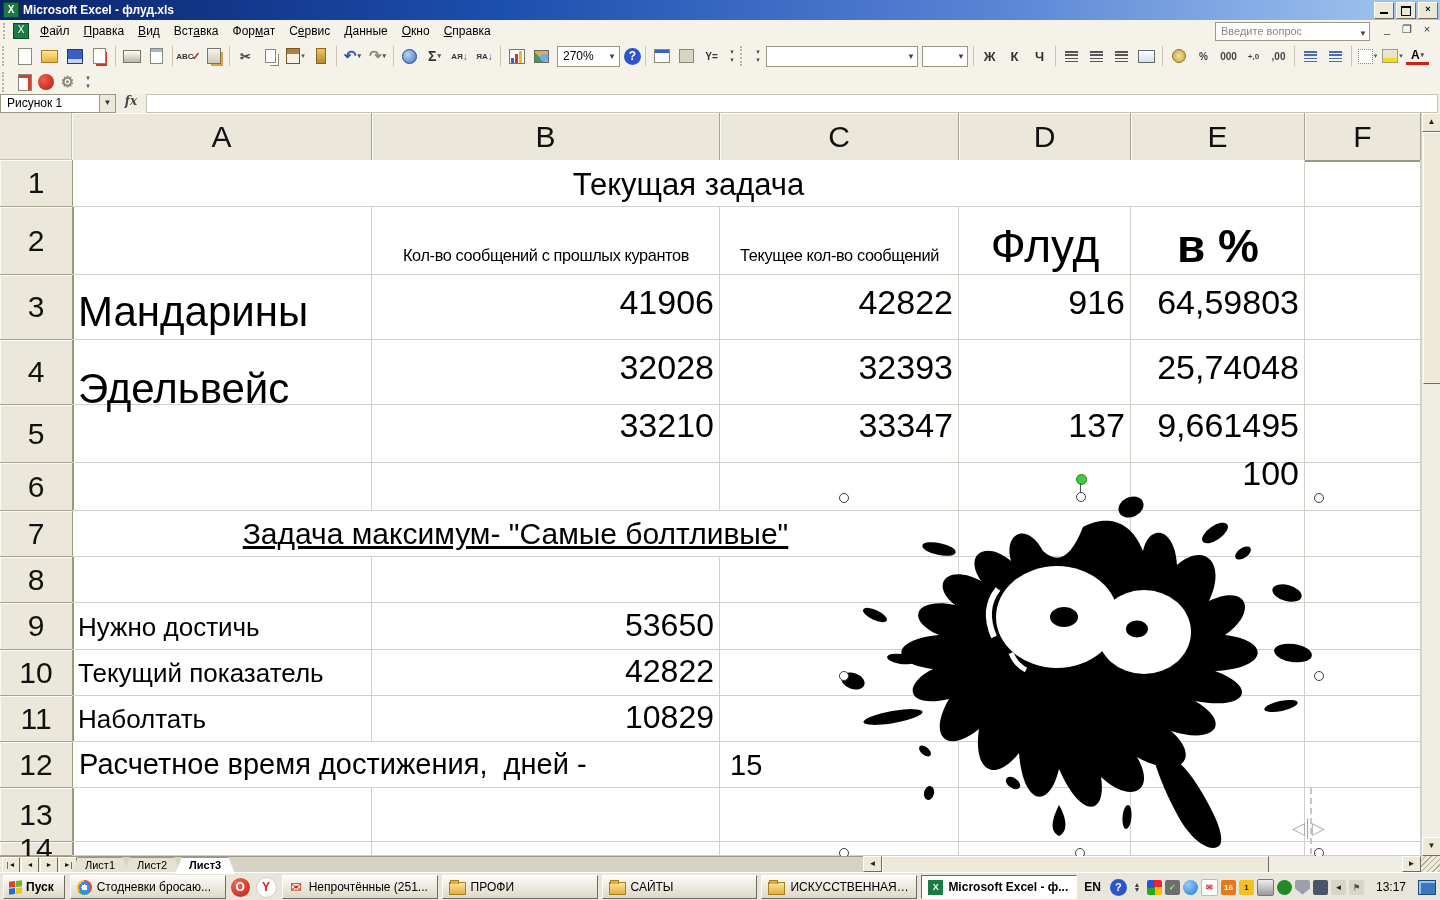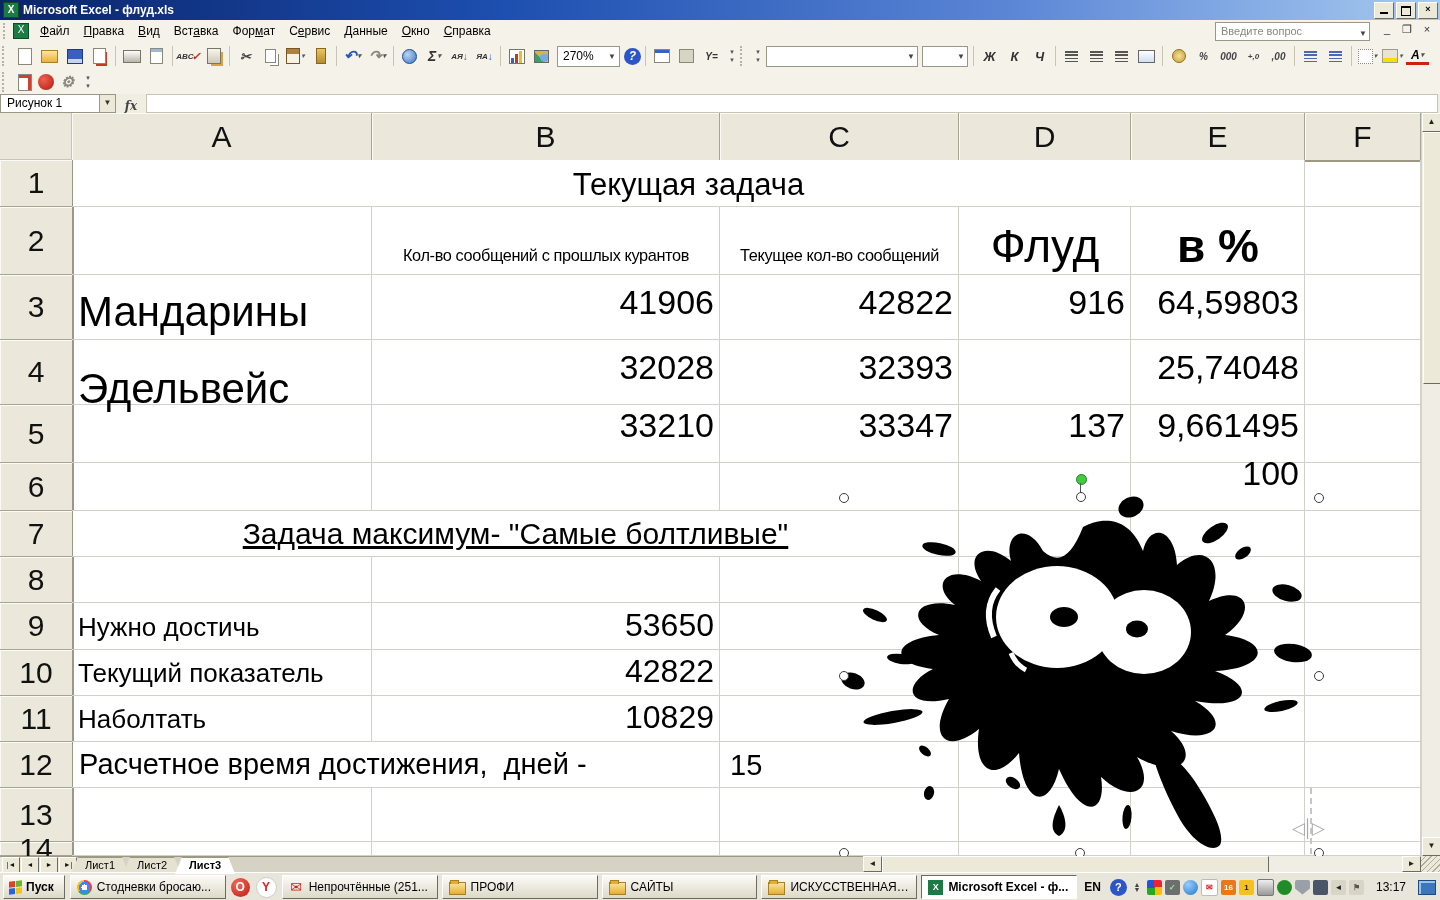--- a/index.html
+++ b/index.html
@@ -30,21 +30,21 @@
   .doc-btns{position:absolute;right:6px;top:3px;display:flex;gap:6px;color:#333;font-size:11px;}
   .doc-btns span{width:14px;text-align:center;}
 
   
   .tbrow{position:absolute;left:0;width:1440px;background:#f4f2e9;display:flex;align-items:center;}
   .tb1{top:42px;height:28px;border-bottom:1px solid #e2ddcb;}
   .tb2{top:70px;height:24px;border-bottom:1px solid #cfcaB8;}
   .tb-grip{width:5px;height:20px;margin:0 3px 0 2px;border-left:2px dotted #b6b2a4;}
   .tb-sep{width:1px;height:20px;background:#c9c5b2;margin:0 3px;}
   .tbi{position:relative;width:23px;height:22px;margin:12px 1px;display:flex;align-items:center;justify-content:center;
-    font-size:13px;color:#333;flex:none;font-style:italic;}
+    font-size:13px;color:#333;flex:none;}
   .tbi .dd{font-size:7px;color:#555;margin-left:1px;}
   .tbi-lab{font-weight:bold;}
   
   .i-new::before{content:"";width:12px;height:15px;background:#fff;border:1px solid #8a8878;}
   .i-open::before{content:"";width:15px;height:11px;background:linear-gradient(#ffe49a,#e8b33c);border:1px solid #a87f22;}
   .i-save::before{content:"";width:14px;height:13px;background:#3b5fc0;border:1px solid #1c3a86;box-shadow:inset 0 -4px 0 #c8d2f0;}
   .i-permission::before{content:"";width:11px;height:14px;background:#fff;border:1px solid #8a8878;box-shadow:2px 3px 0 -1px #c23a2b;}
   .i-print::before{content:"";width:16px;height:11px;background:linear-gradient(#fdfdfb,#b9b6aa);border:1px solid #77746a;}
   .i-preview::before{content:"";width:11px;height:14px;background:#fff;border:1px solid #8a8878;box-shadow:inset 0 3px 0 #9db6df;}
   .i-spelling{font-size:8px;font-weight:bold;color:#333;}
@@ -88,21 +88,21 @@
     background:repeating-linear-gradient(#4a6ab0 0 1.5px,transparent 1.5px 3.5px);}
   .i-borders::before{content:"";width:13px;height:13px;border:1px dotted #888;background:#fff;}
   .i-fill::before{content:"";width:14px;height:12px;background:linear-gradient(#e8e4d4 0 8px,#f5e000 8px);border:1px solid #a09c88;}
   .i-fontcolor{font-weight:bold;font-size:12px;color:#000;border-bottom:3px solid #d02010;line-height:10px;height:15px;}
   .i-pdf::before{content:"";width:12px;height:15px;background:#fff;border:1px solid #8a8878;box-shadow:inset -3px 3px 0 #d04030;}
   .i-reddot{width:16px;height:16px;border-radius:50%;background:radial-gradient(circle at 35% 35%,#f06050,#b01810);}
   .i-gear{color:#8a887c;font-size:15px;}
 
   
   .formularow{position:absolute;left:0;top:94px;width:1440px;height:19px;background:#f0eee3;
-    border-bottom:1px solid #808080;display:flex;align-items:flex-end;font-size:12px;}
+    border-bottom:1px solid #808080;display:flex;align-items:flex-start;font-size:12px;}
   .namebox{width:92px;height:17px;background:#fff;border:1px solid #9a9884;line-height:16px;padding-left:6px;}
   .namebox-dd{width:15px;height:17px;background:#ece9d8;border:1px solid #9a9884;border-left:none;
     font-size:8px;text-align:center;line-height:16px;color:#333;}
   .fx{width:30px;text-align:center;font-family:"DejaVu Serif",serif;font-style:italic;font-weight:bold;color:#444;}
   .formula-input{flex:1;height:17px;background:#fff;border:1px solid #c8c4b2;margin-right:2px;}
 
   
   #sheet{position:absolute;left:0;top:113px;width:1421px;height:743px;background:#fff;overflow:hidden;}
   .corner{position:absolute;left:0;top:0;width:72px;height:47px;background:#ebe7da;
     border-right:2px solid #9c9884;border-bottom:2px solid #9c9884;box-shadow:inset -1px -1px 0 #c8c4b0;}

